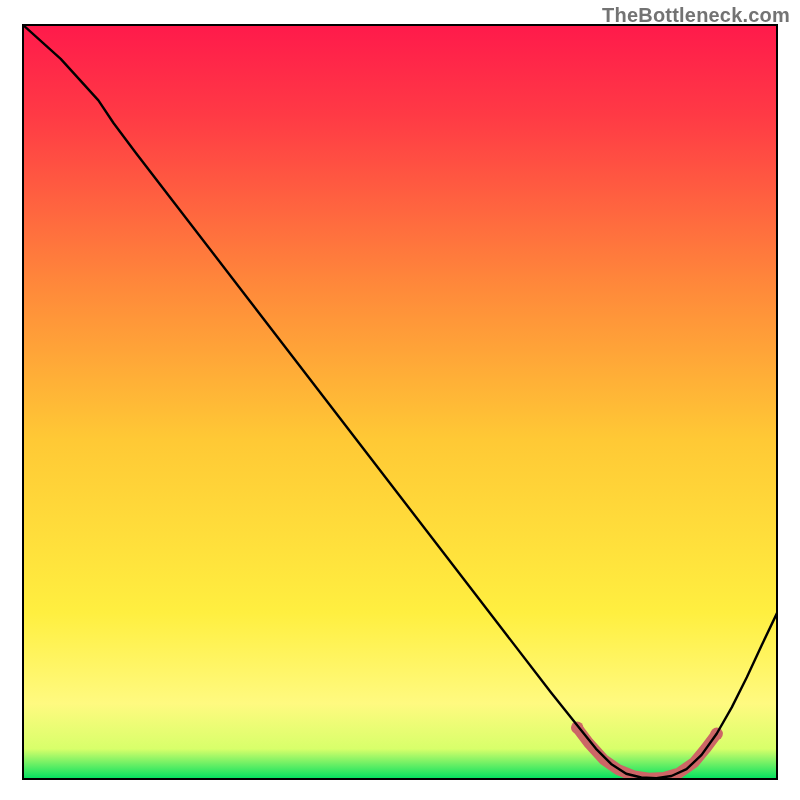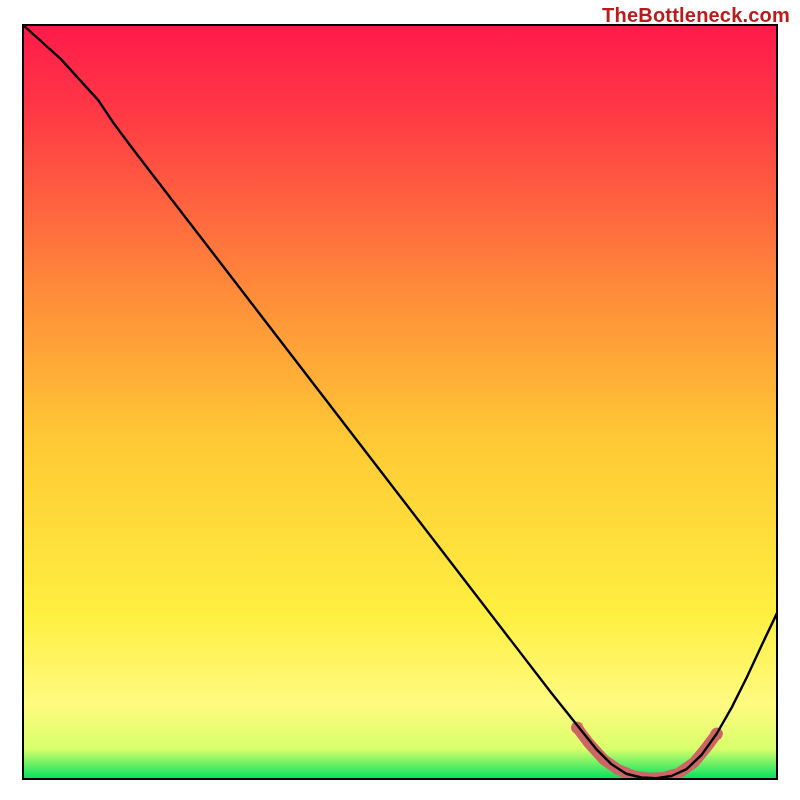--- a/index.html
+++ b/index.html
@@ -15,21 +15,21 @@
     position: relative;
     width: 800px;
     height: 800px;
   }
   .watermark {
     position: absolute;
     top: 4px;
     right: 10px;
     font-size: 20px;
     font-weight: 600;
-    color: #b91c1c;
+    color: #737373;
     letter-spacing: 0.2px;
     user-select: none;
   }
   svg {
     display: block;
   }
 </style>
 </head>
 <body>
 

